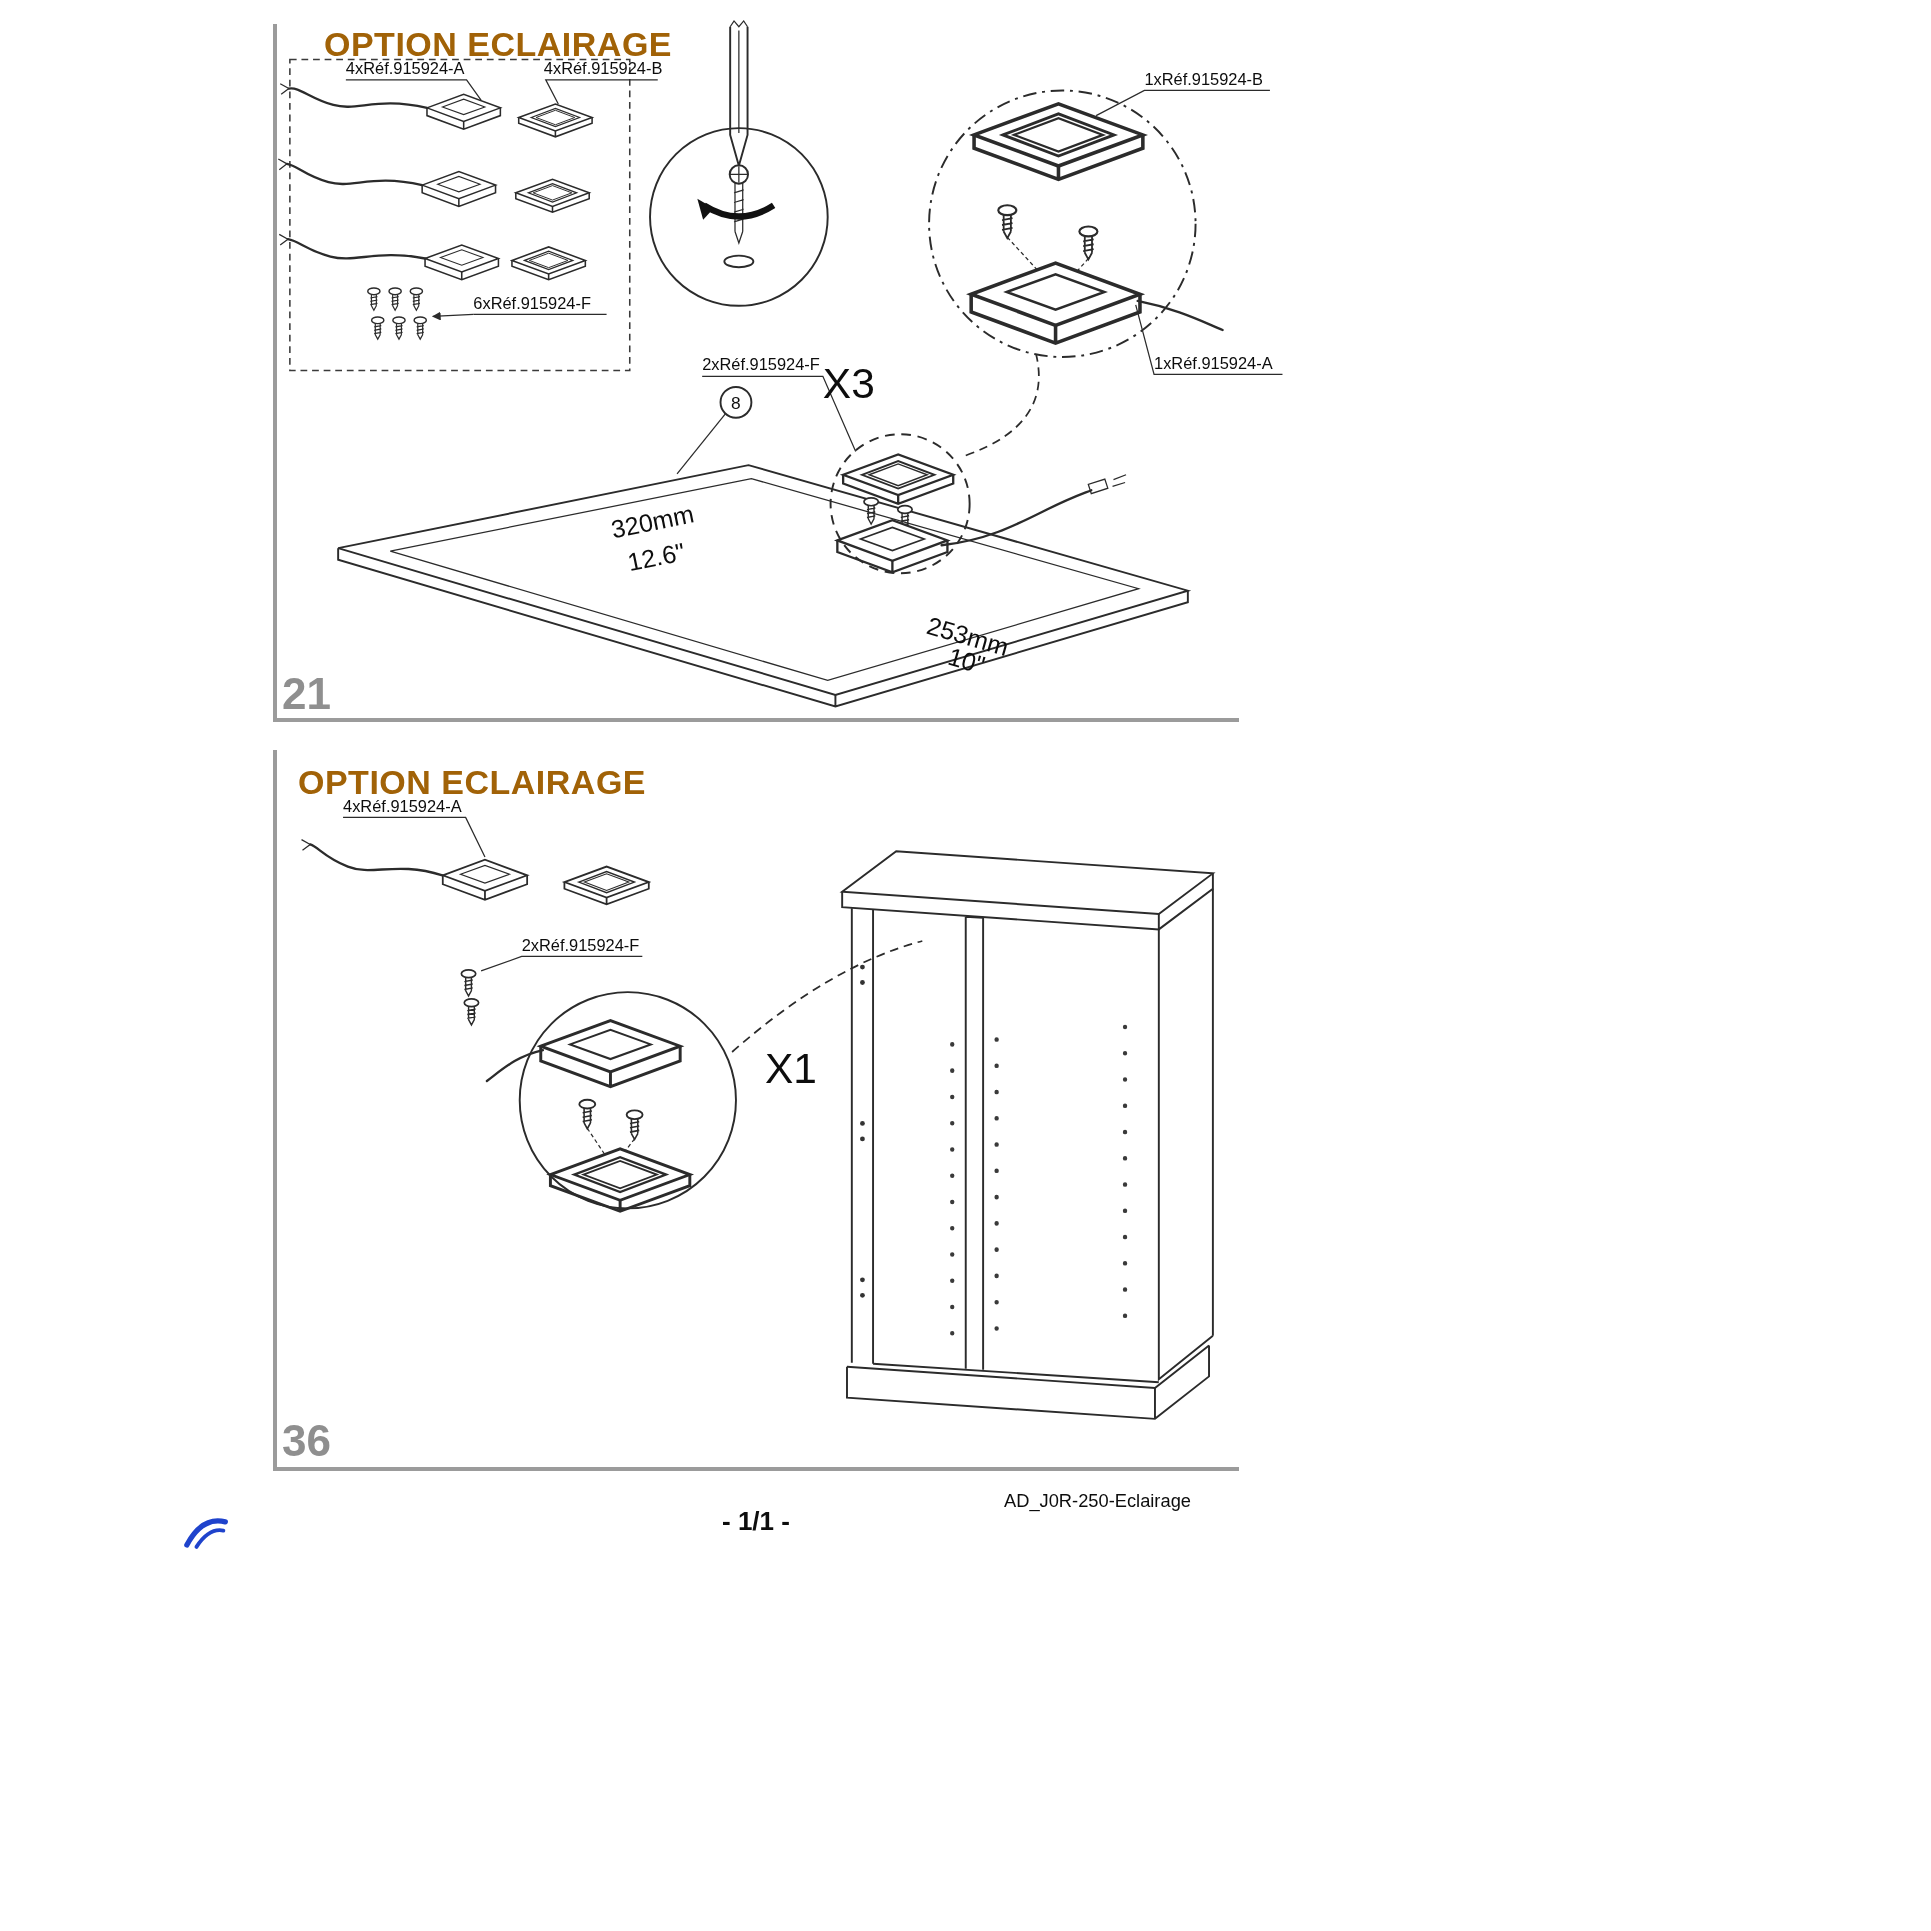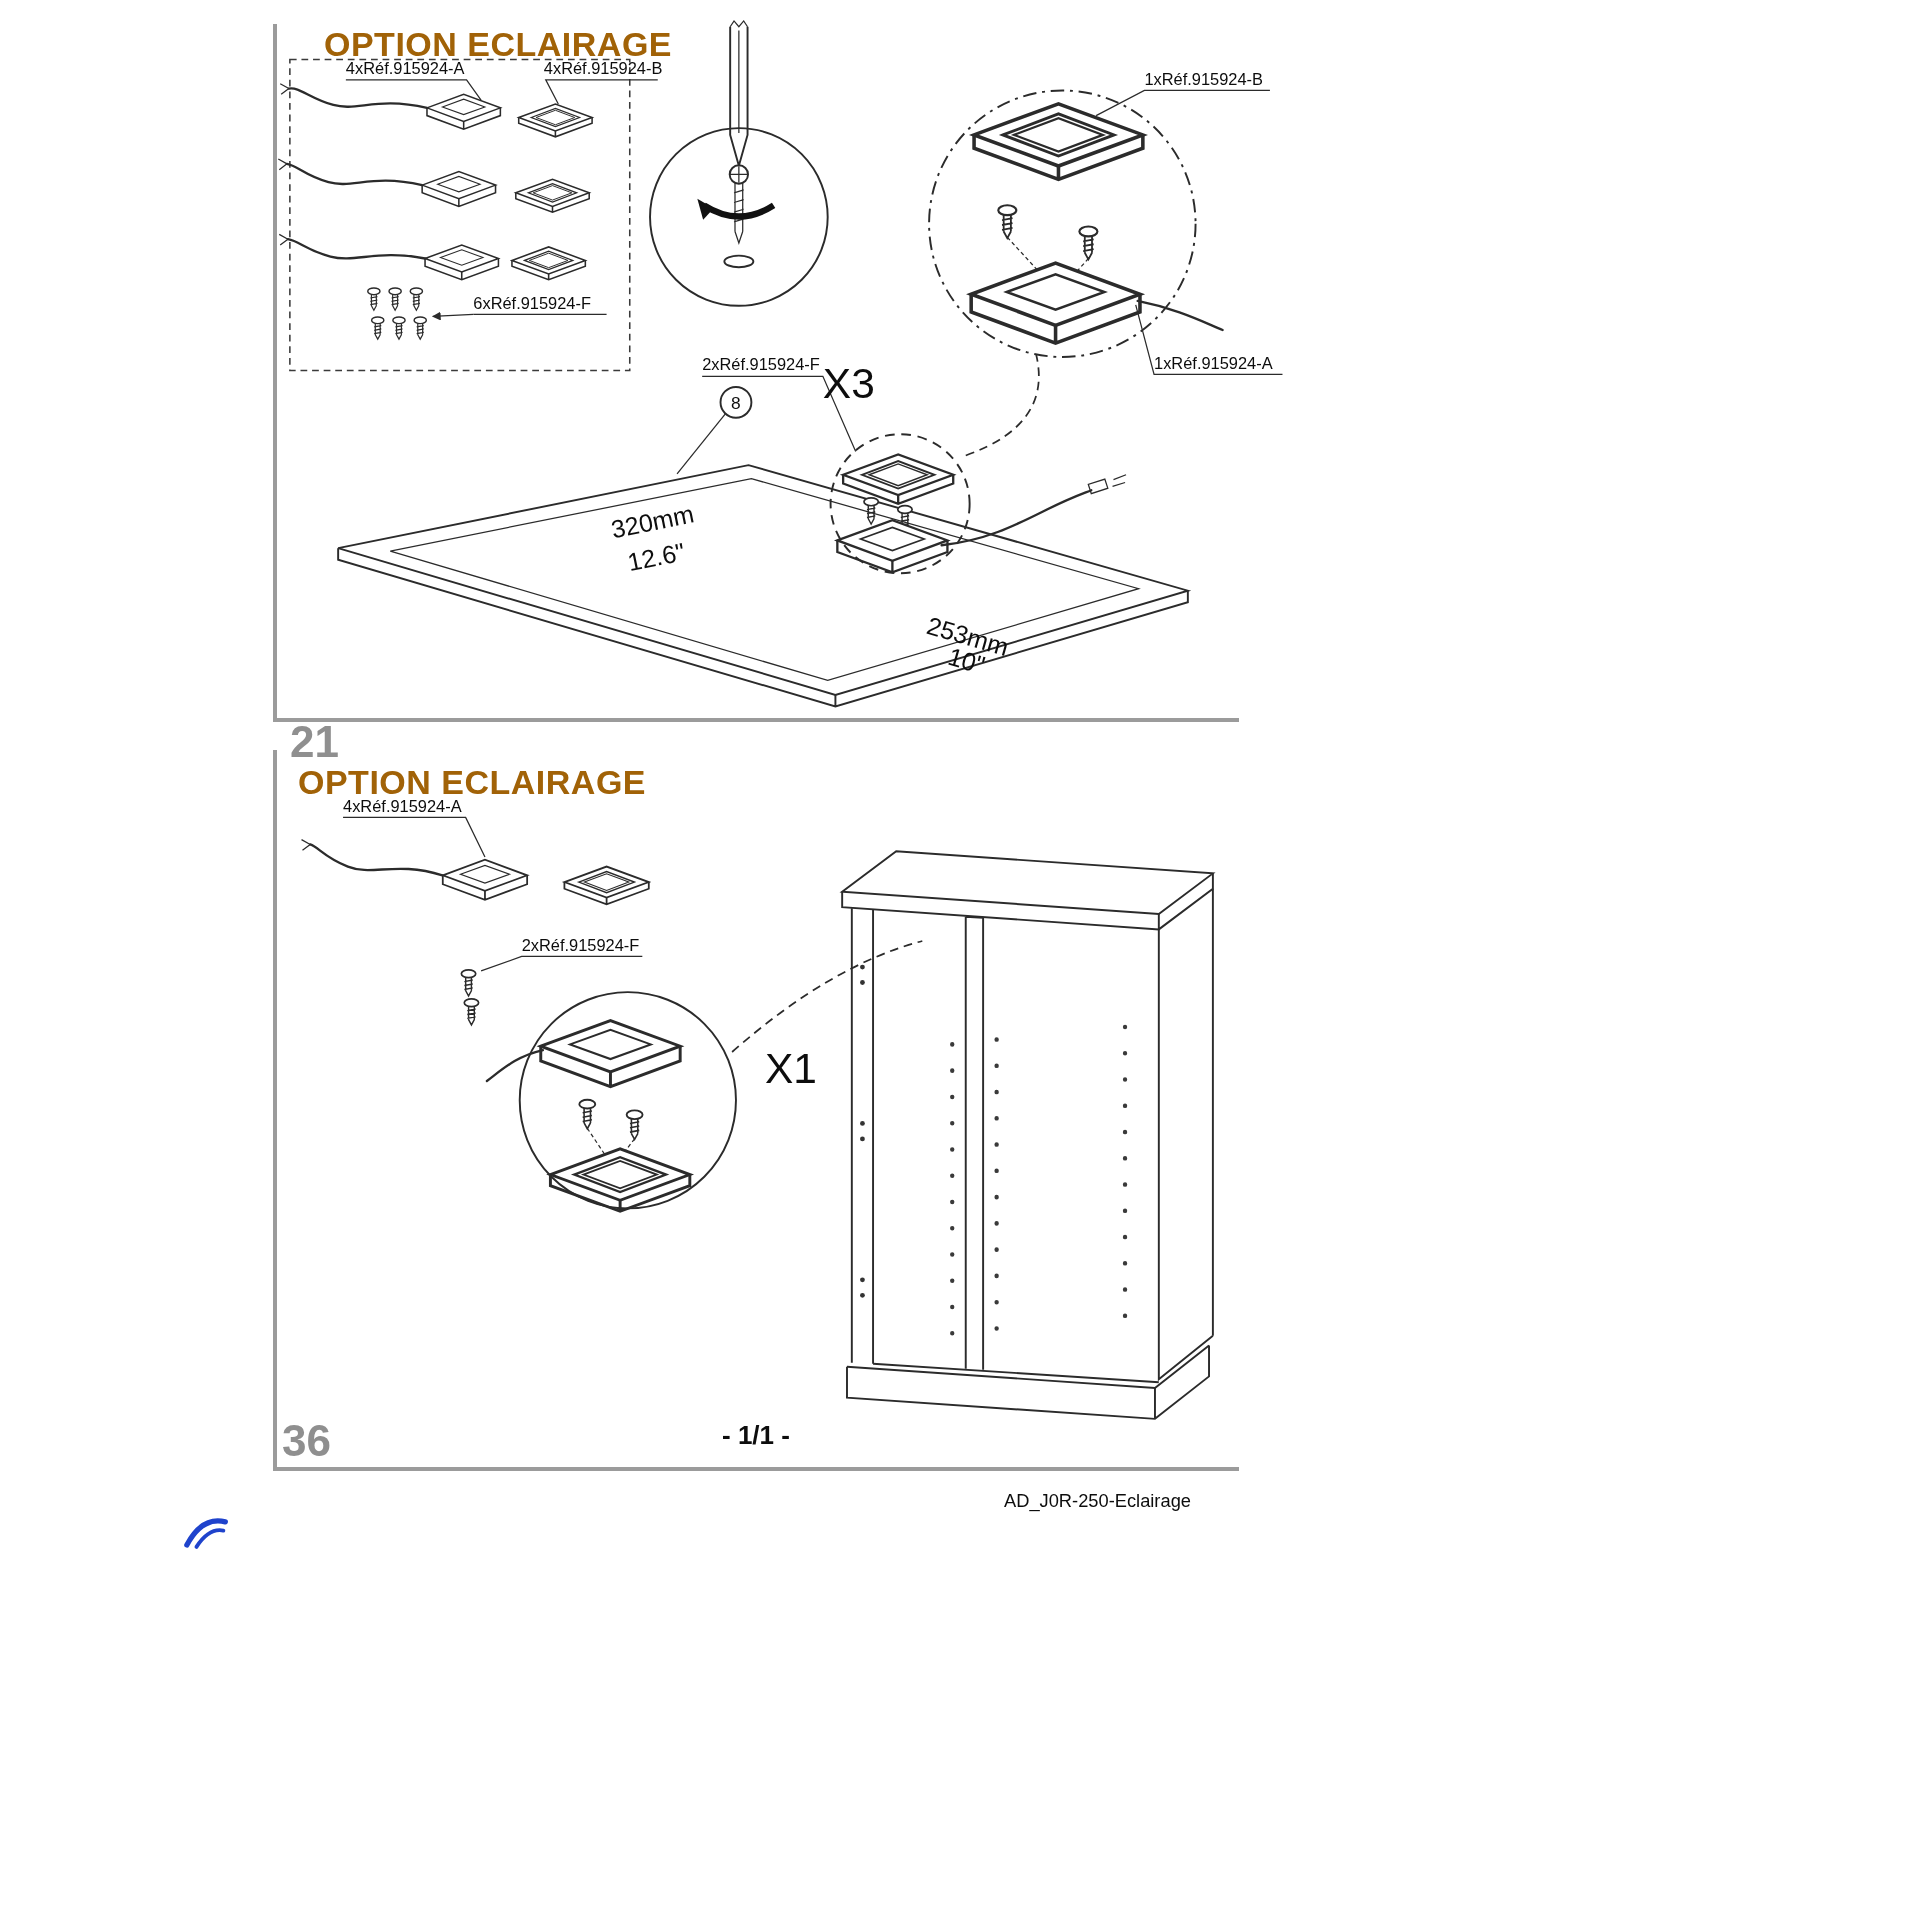--- a/index.html
+++ b/index.html
@@ -29,21 +29,21 @@
   .dashbox  { stroke:#3a3a3a; stroke-width:1.6; fill:none; stroke-dasharray:7 5; }
   .dashlink { stroke:#2b2b2b; stroke-width:1.8; fill:none; stroke-dasharray:9 6; }
   .dots { stroke:#3a3a3a; stroke-width:4.5; fill:none; stroke-linecap:round; stroke-dasharray:0.2 27; }
 </style>
 </head>
 <body>
 
 <div class="abs section-border" style="left:273px;top:24px;width:3.9px;height:698px;"></div>
 <div class="abs section-border" style="left:273px;top:718px;width:966px;height:3.9px;"></div>
 <div class="abs title" style="left:324px;top:25px;">OPTION ECLAIRAGE</div>
-<div class="abs step-num" style="left:290px;top:672px;margin-top:48px;">21</div>
+<div class="abs step-num" style="left:282px;top:672px;">21</div>
 
 <svg class="layer" style="left:174px;top:19.3px;" width="1178" height="703" viewBox="0 0 1220 728">
   <defs>
     <g id="g-light">
       <path d="M-38,0 L0,-14 L38,0 L0,14 Z" fill="#fff" stroke="#2b2b2b" stroke-width="1.6"></path>
       <path d="M-38,0 L-38,8 L0,22 L38,8 L38,0 M0,14 L0,22" fill="none" stroke="#2b2b2b" stroke-width="1.6"></path>
       <path d="M-22,-1 L0,-9 L22,-1 L0,7 Z" fill="#fff" stroke="#2b2b2b" stroke-width="1.1"></path>
     </g>
     <g id="g-frame">
       <path d="M-38,0 L0,-14 L38,0 L0,14 Z" fill="#fff" stroke="#2b2b2b" stroke-width="1.6"></path>
@@ -221,20 +221,20 @@
         <circle cx="713" cy="408" r="2.5"></circle>
       <circle cx="713" cy="554" r="2.5"></circle>
         <circle cx="713" cy="570" r="2.5"></circle>
     </g>
 
     <path class="drawn" d="M697,644 L1016,666 L1072,622"></path>
     <path class="drawn" d="M697,644 L697,676 L1016,698 L1072,654 L1072,622 M1016,666 L1016,698"></path>
   </g>
 </svg>
 
-<div class="abs footer-page" style="left:669px;top:1420px;width:174px;">- 1/1 -</div>
+<div class="abs footer-page" style="left:669px;top:1506px;width:174px;">- 1/1 -</div>
 <div class="abs footer-doc" style="left:1004px;top:1490px;width:241px;">AD_J0R-250-Eclairage</div>
 
 <svg class="layer" style="left:183px;top:1514px;" width="50" height="35" viewBox="0 0 52 36">
   <path d="M4,32 Q20,2 44,8" stroke="#1f43cc" stroke-width="5.5" fill="none" stroke-linecap="round"></path>
   <path d="M14,34 Q27,14 42,17" stroke="#1f43cc" stroke-width="4" fill="none" stroke-linecap="round"></path>
 </svg>
 
 
 </body></html>

